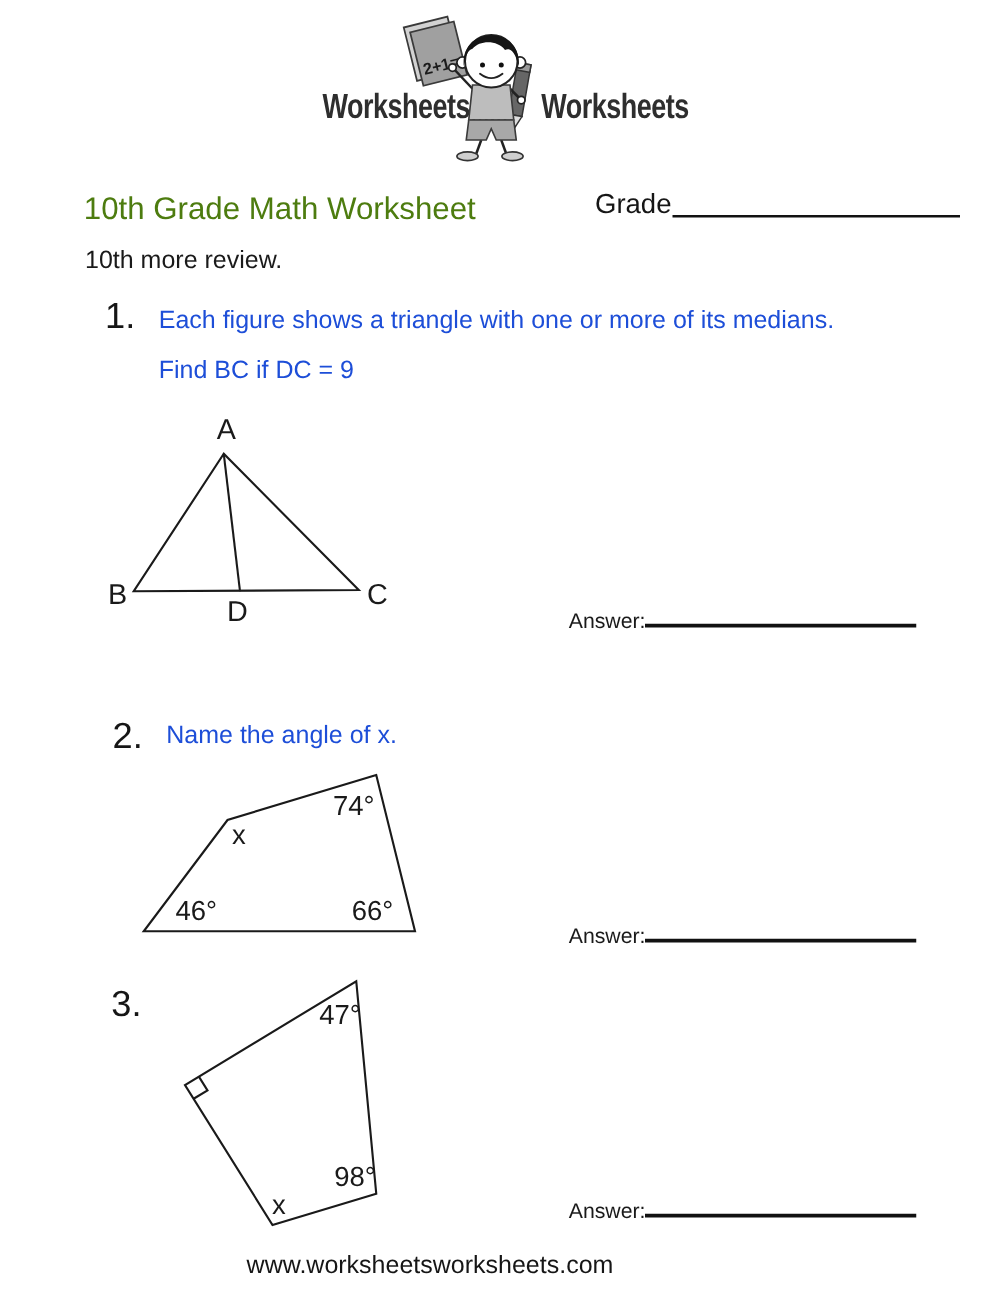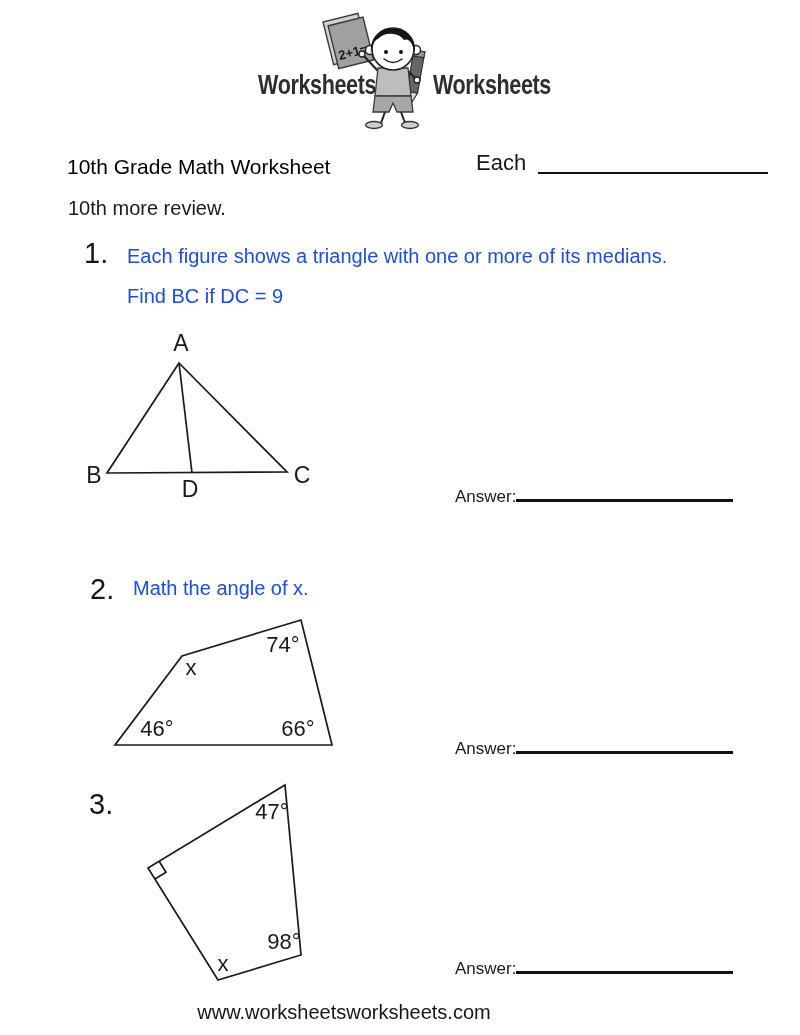--- a/index.html
+++ b/index.html
@@ -9,21 +9,21 @@
   }
   .abs{position:absolute;}
   
   .logo-text{
     top:70px;font-size:28px;font-weight:700;color:#2e2e2e;
     letter-spacing:-0.5px;white-space:nowrap;line-height:30px;
   }
   .logo-left{left:230px;width:122px;text-align:right;transform:scaleX(0.77);transform-origin:right center;}
   .logo-right{left:433px;width:122px;text-align:left;transform:scaleX(0.77);transform-origin:left center;}
   
-  .title{left:67px;top:152px;font-size:21px;line-height:30px;color:#000000;}
+  .title{left:67px;top:152px;font-size:25px;line-height:30px;color:#4d7c0f;}
   .name-label{left:476px;top:150px;font-size:22px;color:#161616;}
   .name-line{left:538px;top:172px;width:230px;height:2px;background:#111;}
   .subtitle{left:68px;top:197px;font-size:20px;}
   
   .p-number{font-size:29px;line-height:30px;color:#161616;}
   .p-text{font-size:20px;line-height:24px;color:#1d4ed8;white-space:nowrap;}
   .answer-label{font-size:17px;color:#1a1a1a;}
   .answer-line{width:217px;height:3px;background:#111;}
   
   svg.fig{overflow:visible;}
@@ -71,42 +71,42 @@
     <circle cx="75" cy="41" r="21" fill="#fff" stroke="#222" stroke-width="1.6"></circle>
     <path d="M53,45 C50,12 100,12 97,45 C94,33 90,30 86,32 C80,24 66,24 60,31 C56,32 54,38 53,45 Z" fill="#151515"></path>
     <circle cx="68" cy="44" r="2" fill="#111"></circle>
     <circle cx="83" cy="44" r="2" fill="#111"></circle>
     <path d="M66,51 Q75,58 84,51" fill="none" stroke="#222" stroke-width="1.5" stroke-linecap="round"></path>
   </svg>
 
   <div class="abs logo-text logo-right">Worksheets</div>
 
   <div class="abs title">10th Grade Math Worksheet</div>
-  <div class="abs name-label">Each</div>
+  <div class="abs name-label">Grade</div>
   <div class="abs name-line"></div>
   <div class="abs subtitle">10th more review.</div>
 
   <div class="abs p-number" style="left:84px;top:238px;">1.</div>
   <div class="abs p-text" style="left:127px;top:244px;">Each figure shows a triangle with one or more of its medians.</div>
   <div class="abs p-text" style="left:127px;top:284px;">Find BC if DC = 9</div>
 
   <svg class="abs fig" style="left:60px;top:325px;" width="300" height="185" viewBox="0 0 300 185">
     <polygon class="shape" points="119,38 47,148 227,147"></polygon>
     <line class="shape" x1="119" y1="38" x2="132" y2="148"></line>
     <text x="121" y="26" font-size="23" text-anchor="middle">A</text>
     <text x="34" y="158" font-size="23" text-anchor="middle">B</text>
     <text x="242" y="158" font-size="23" text-anchor="middle">C</text>
     <text x="130" y="172" font-size="23" text-anchor="middle">D</text>
   </svg>
 
   <div class="abs answer-label" style="left:455px;top:487px;">Answer:</div>
   <div class="abs answer-line" style="left:516px;top:499px;"></div>
 
   <div class="abs p-number" style="left:90px;top:574px;">2.</div>
-  <div class="abs p-text" style="left:133px;top:576px;">Math the angle of x.</div>
+  <div class="abs p-text" style="left:133px;top:576px;">Name the angle of x.</div>
 
   <svg class="abs fig" style="left:100px;top:610px;" width="250" height="145" viewBox="0 0 250 145">
     <polygon class="shape" points="201,10 82,46 15,135 232,135"></polygon>
     <text x="183" y="42" font-size="22" text-anchor="middle">74°</text>
     <text x="91" y="65" font-size="22" text-anchor="middle">x</text>
     <text x="57" y="126" font-size="22" text-anchor="middle">46°</text>
     <text x="198" y="126" font-size="22" text-anchor="middle">66°</text>
   </svg>
 
   <div class="abs answer-label" style="left:455px;top:739px;">Answer:</div>

